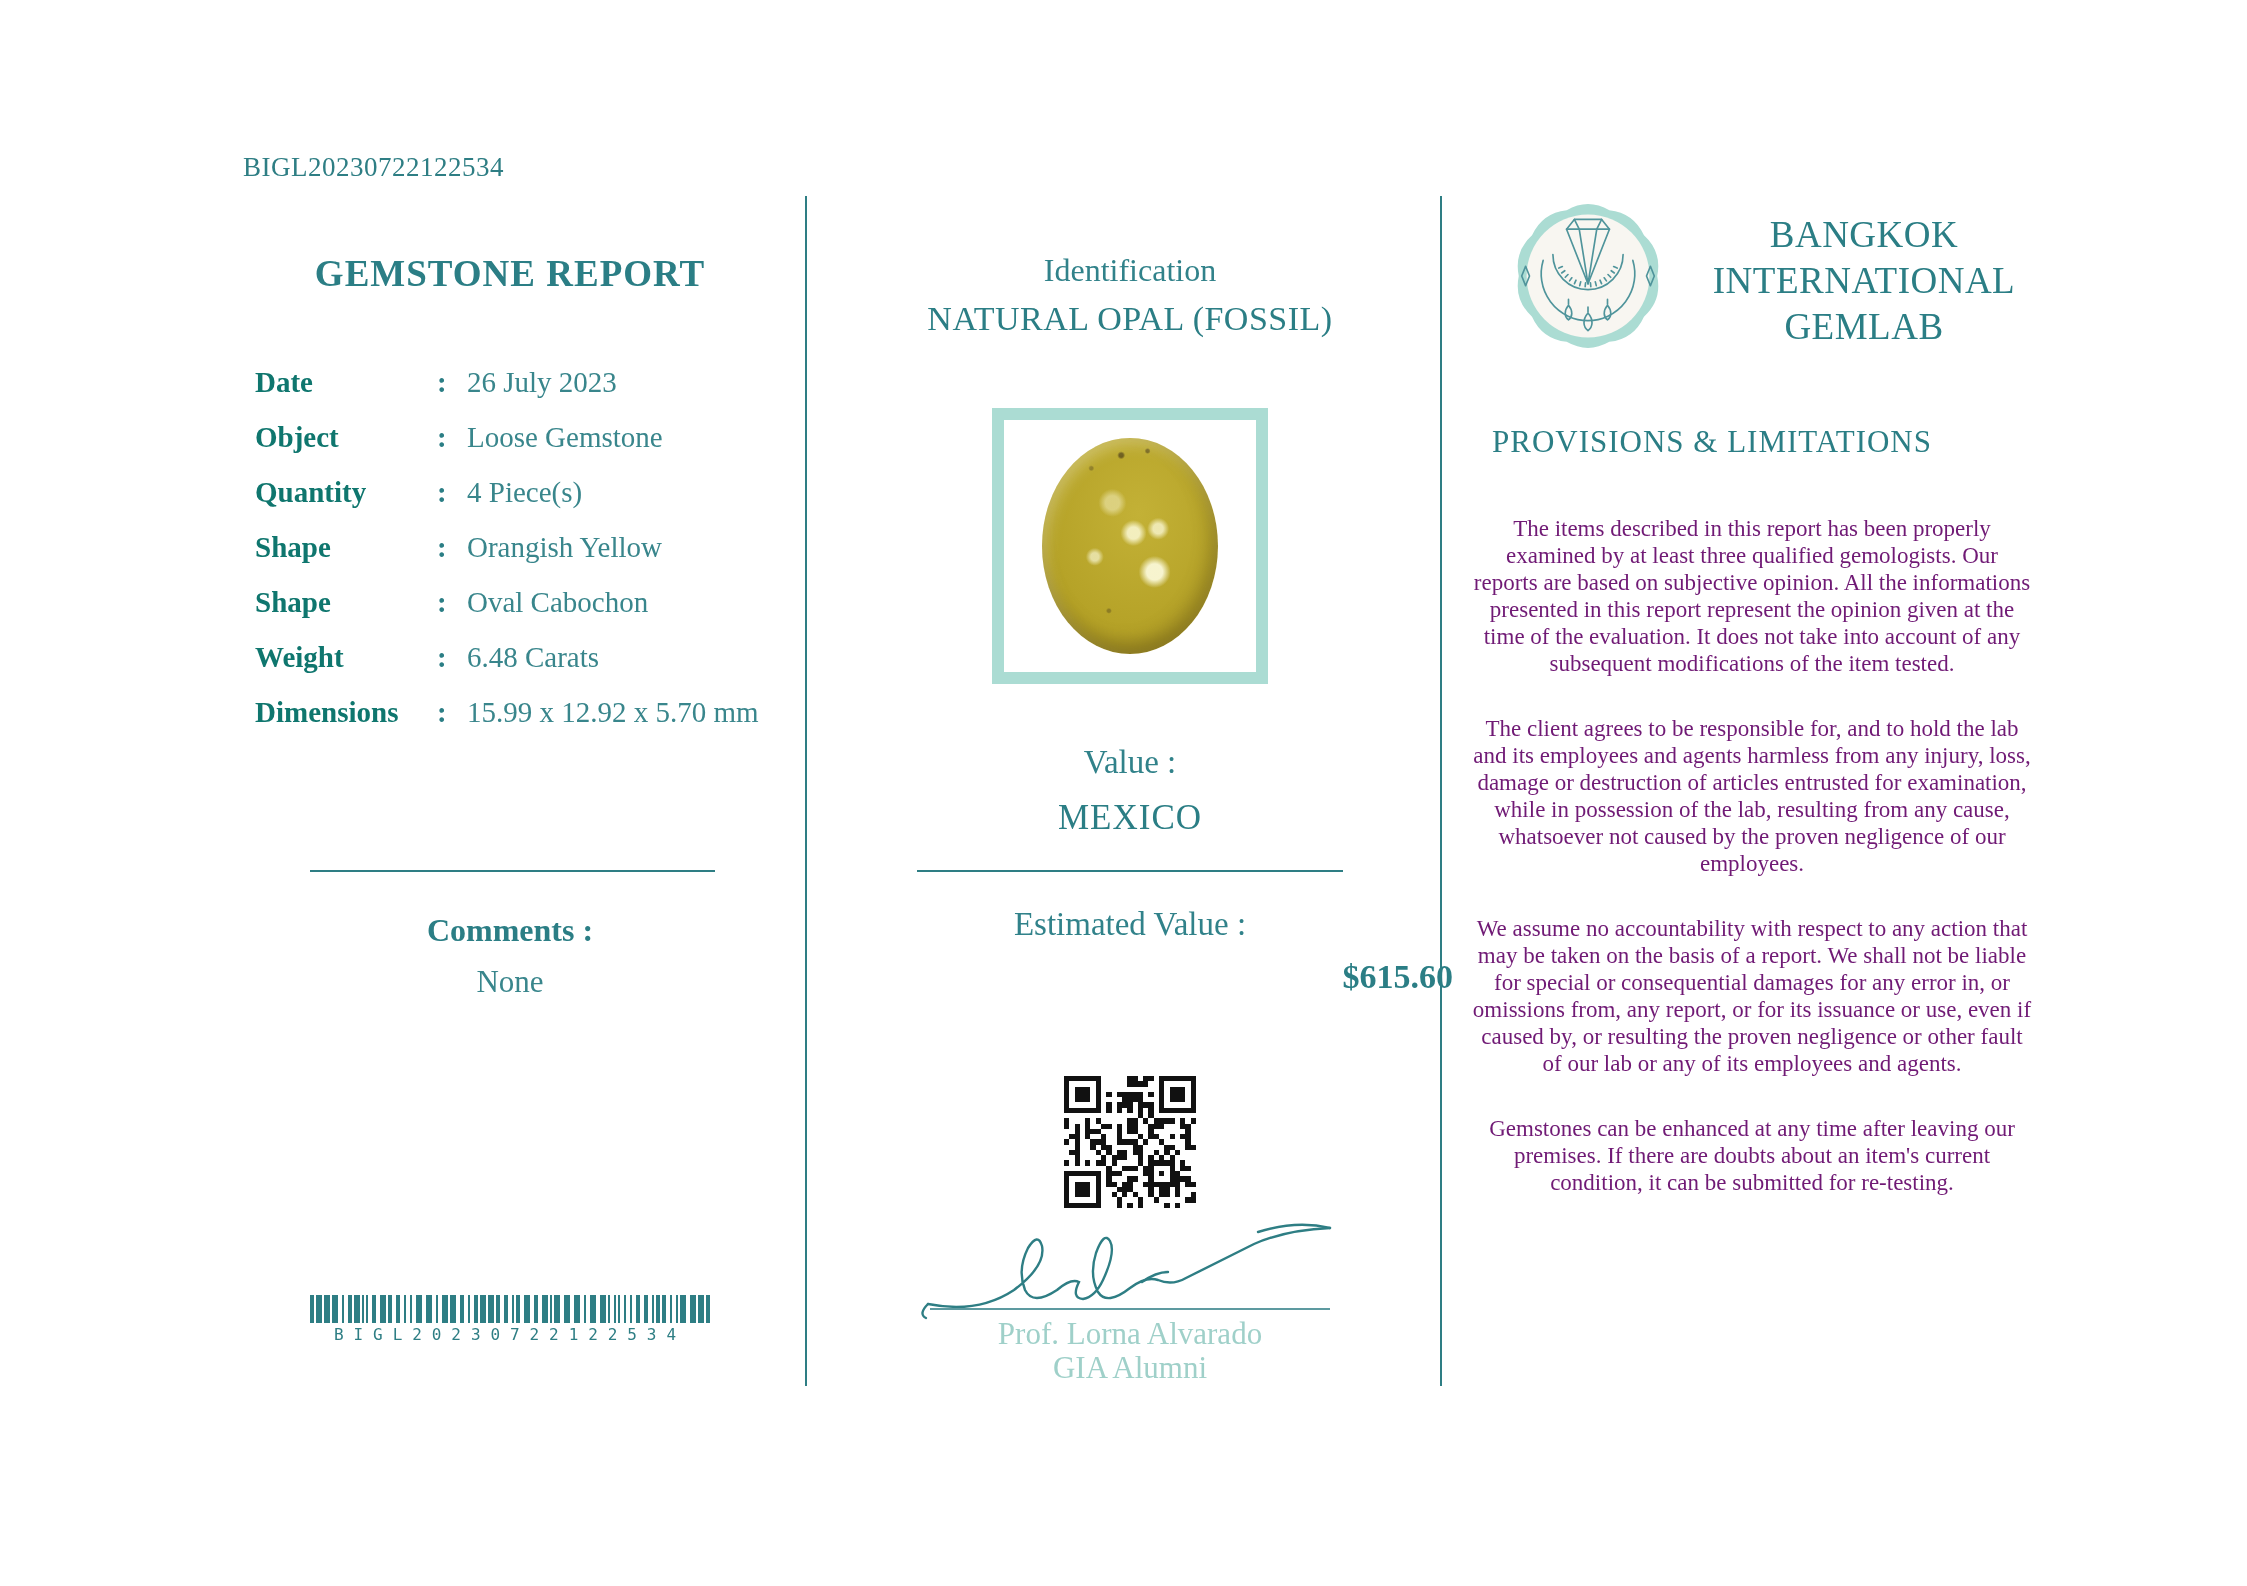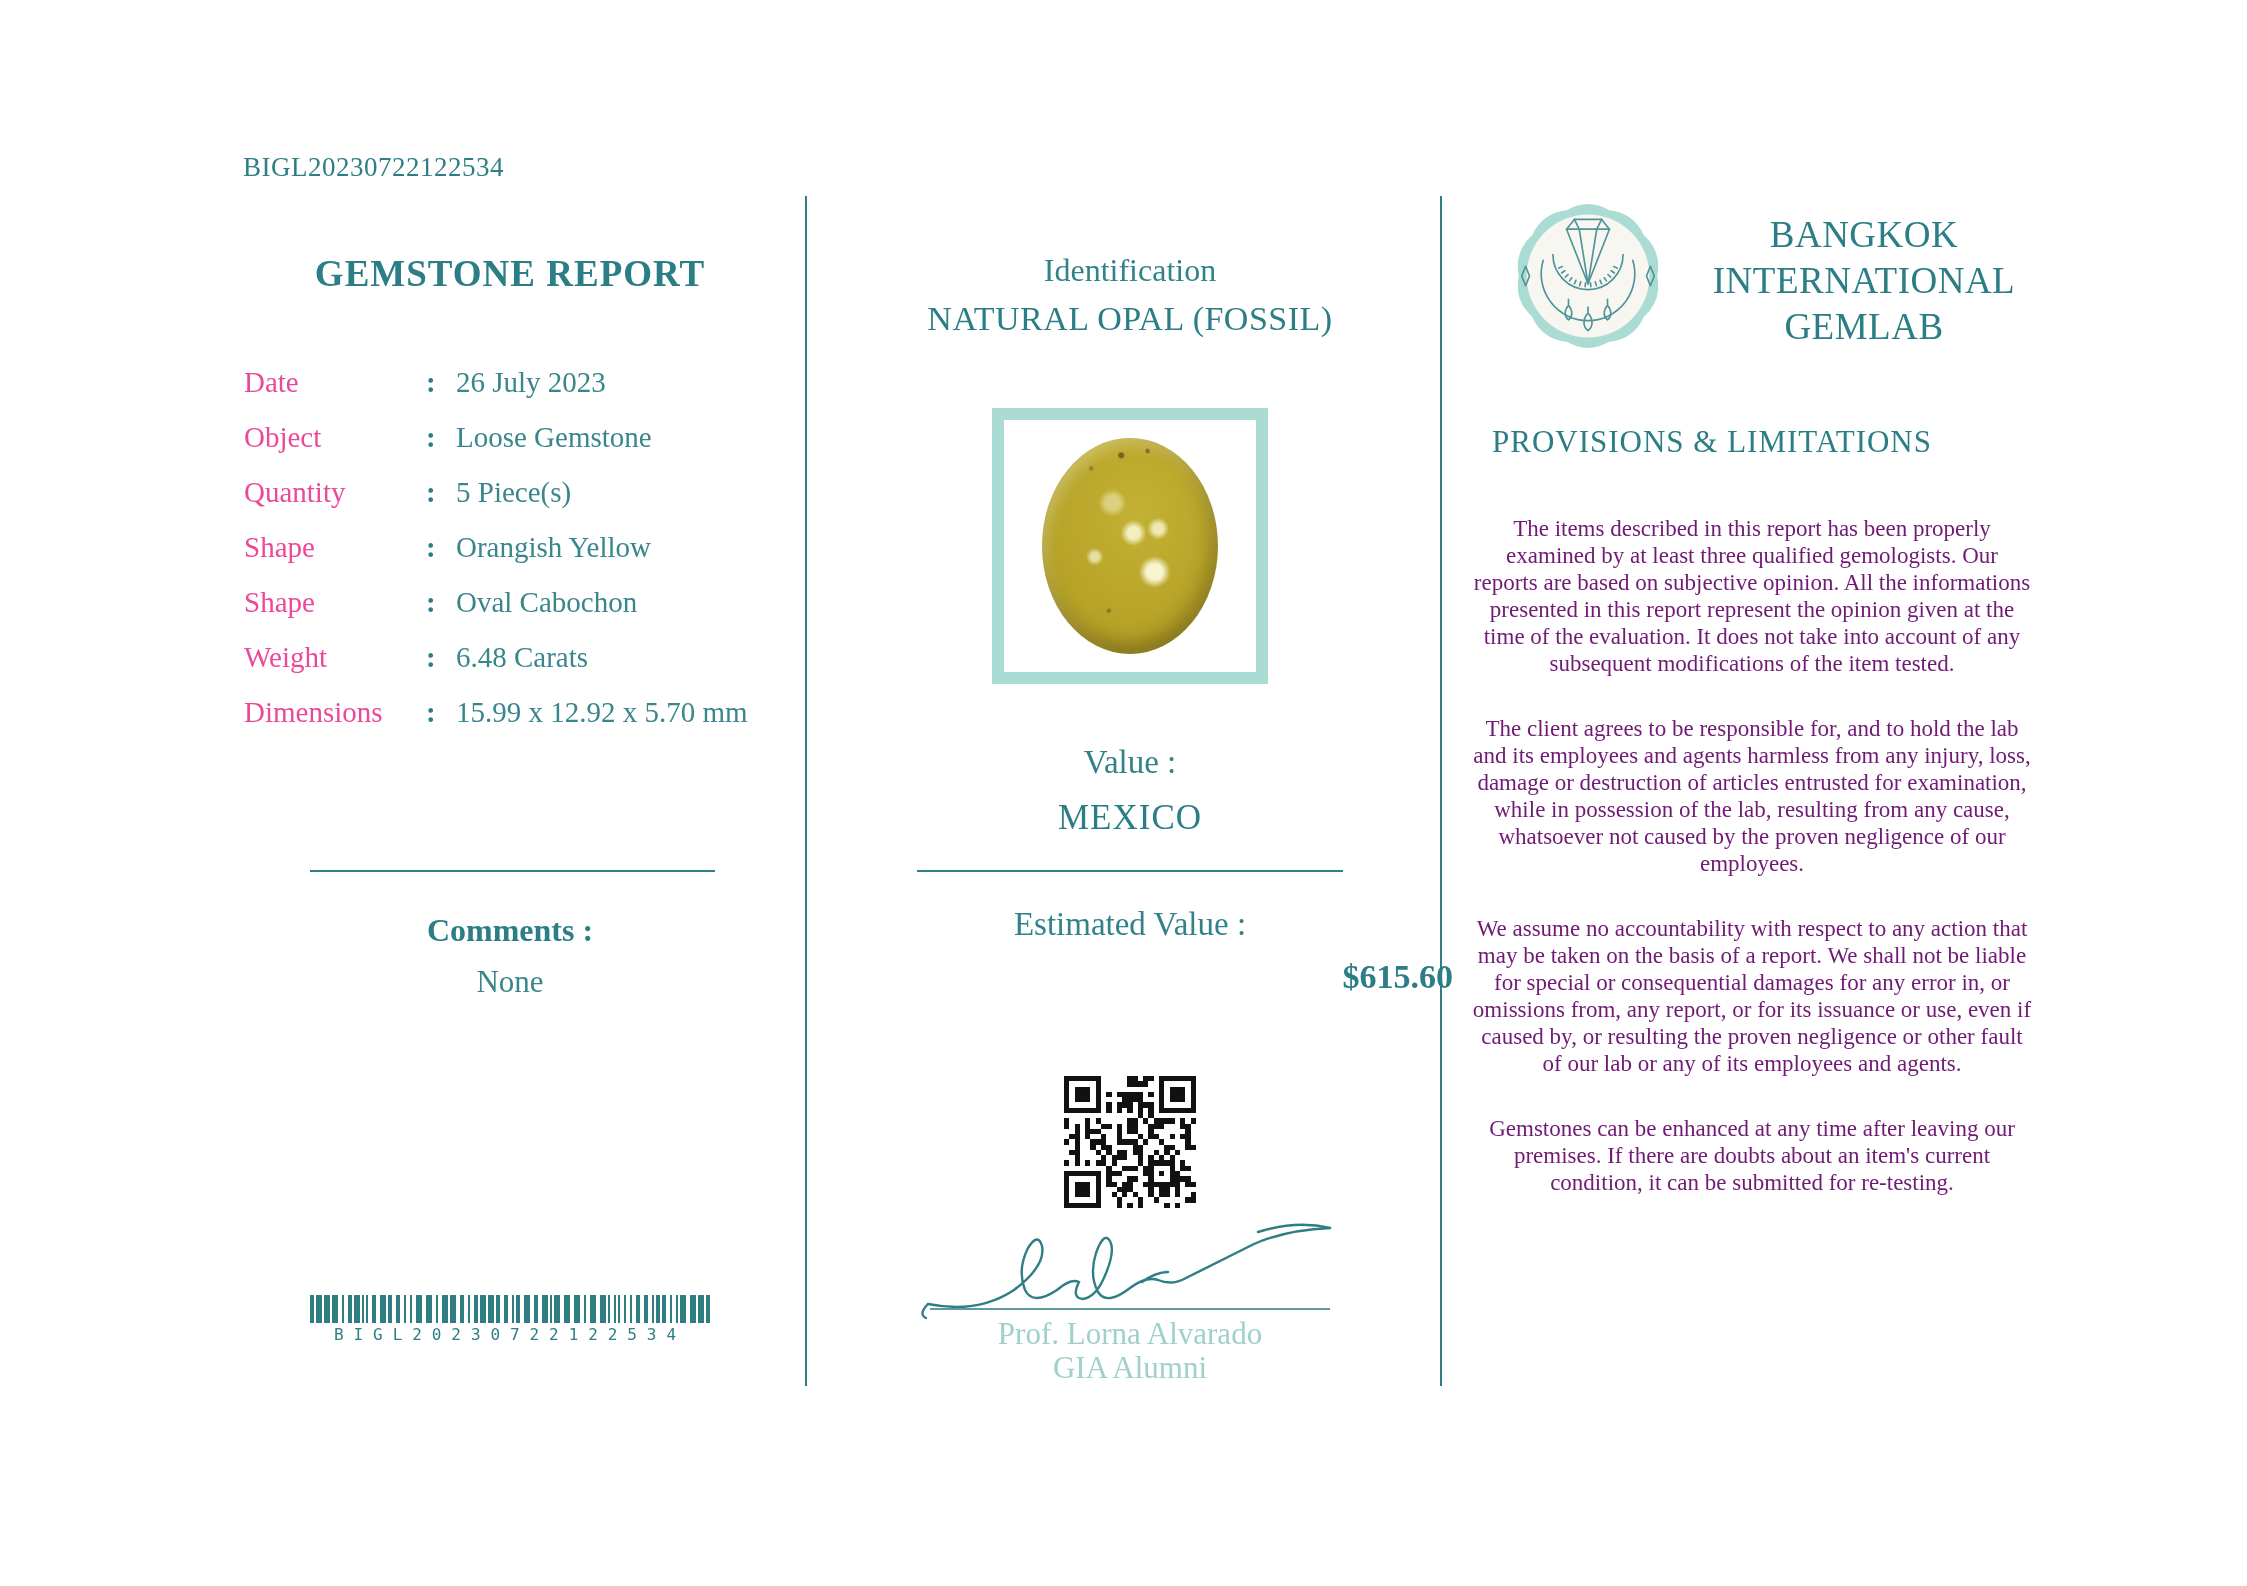--- a/index.html
+++ b/index.html
@@ -8,21 +8,21 @@
   .report-number { position:absolute; left:243px; top:152px; font-size:27px; color:#2e7e84; letter-spacing:0.5px; }
 
   .vdivider { position:absolute; top:196px; width:2px; height:1190px; background:#2e7e84; }
   #vd1 { left:805px; } #vd2 { left:1440px; }
 
   
   .col-left { position:absolute; left:230px; top:0; width:560px; height:1586px; }
   .col-left .title { position:absolute; top:252px; width:100%; text-align:center; font-size:37px; font-weight:bold; color:#2b7e85; letter-spacing:1px; }
   .fields { position:absolute; top:366px; left:14px; width:520px; }
   .field-row { display:flex; align-items:baseline; height:55px; font-size:29px; }
-  .field-label { width:182px; font-weight:normal; color:#ec4899; }
+  .field-label { width:182px; font-weight:bold; color:#0f766e;margin-left:11px; }
   .field-colon { width:30px; font-weight:bold; color:#2b7e85; }
   .field-value { flex:1; color:#39868c; }
   .comments-rule { position:absolute; top:870px; left:80px; width:405px; height:2px; background:#2e7e84; }
   .comments-label { position:absolute; top:912px; width:100%; text-align:center; font-size:32px; font-weight:bold; color:#2b7e85; }
   .comments-value { position:absolute; top:964px; width:100%; text-align:center; font-size:31px; color:#39868c; }
   .barcode-wrap { position:absolute; top:1295px; left:80px; width:400px; text-align:center; }
   .barcode-wrap svg { display:block; width:400px; height:28px; fill:#2e7e84; }
   .barcode-text { display:block; margin-top:2px; font-family:"DejaVu Sans Mono","Liberation Mono",monospace; font-size:16px; letter-spacing:0.62em; color:#2e7e84; white-space:nowrap; overflow:hidden; }
 
   
@@ -87,21 +87,21 @@
         <span class="field-value">26 July 2023</span>
       </div>
       <div class="field-row">
         <span class="field-label">Object</span>
         <span class="field-colon">:</span>
         <span class="field-value">Loose Gemstone</span>
       </div>
       <div class="field-row">
         <span class="field-label">Quantity</span>
         <span class="field-colon">:</span>
-        <span class="field-value">5 Piece(s)</span>
+        <span class="field-value">4 Piece(s)</span>
       </div>
       <div class="field-row">
         <span class="field-label">Shape</span>
         <span class="field-colon">:</span>
         <span class="field-value">Orangish Yellow</span>
       </div>
       <div class="field-row">
         <span class="field-label">Shape</span>
         <span class="field-colon">:</span>
         <span class="field-value">Oval Cabochon</span>

